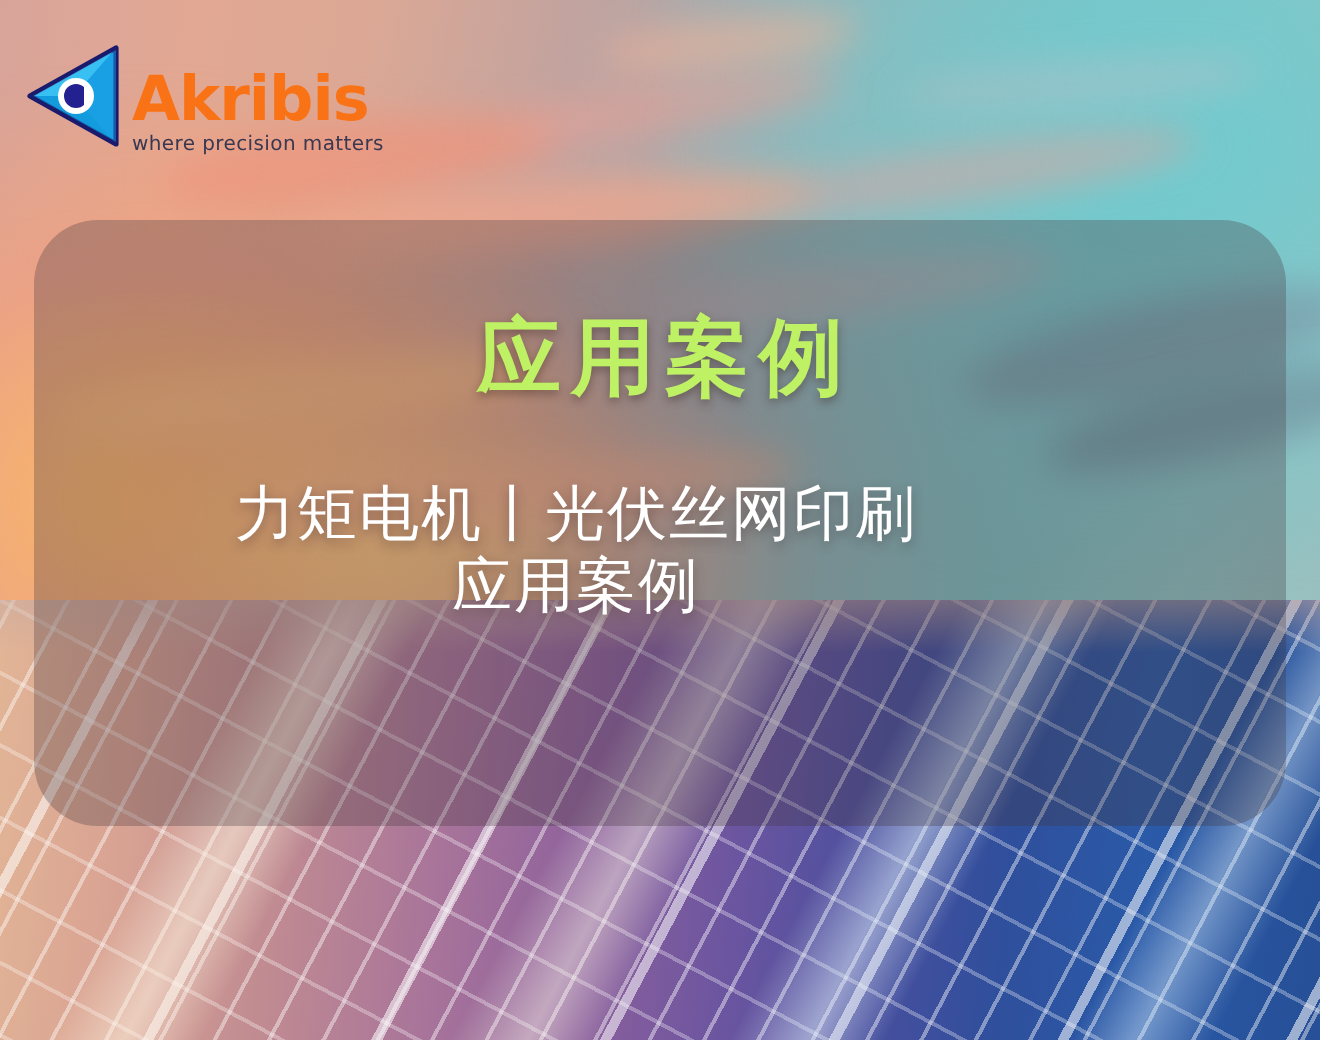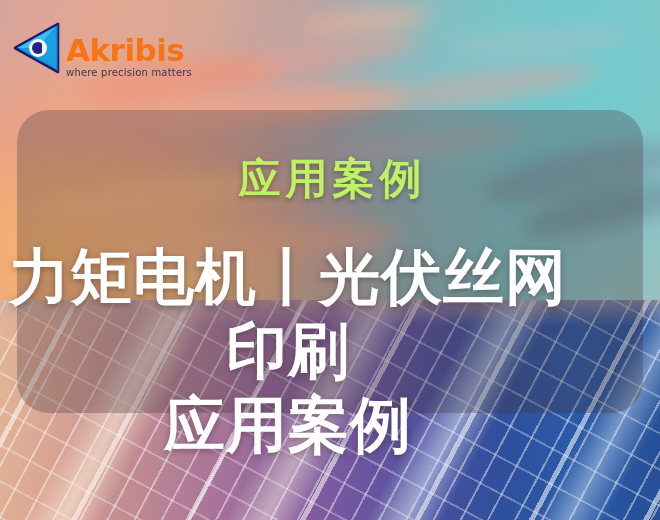--- a/index.html
+++ b/index.html
@@ -193,22 +193,22 @@
     line-height: 1;
     text-shadow: 0 2px 5px rgba(60,35,30,0.45);
     font-family: "DejaVu Sans", "Liberation Sans", sans-serif;
   }
   .headline {
     position: absolute;
     left: 0; top: 240px;
     width: 576px;
     text-align: center;
     color: #ffffff;
-    font-size: 61px;
-    font-weight: bold;
+    font-size: 30px;
+    font-weight: normal;
     line-height: 1.21;
     letter-spacing: 1px;
     text-shadow: 0 2px 6px rgba(60,40,45,0.45);
     font-family: "DejaVu Sans", "Liberation Sans", sans-serif;
   }
   .headline-line { display: block; }
 </style>
 </head>
 <body>
 

